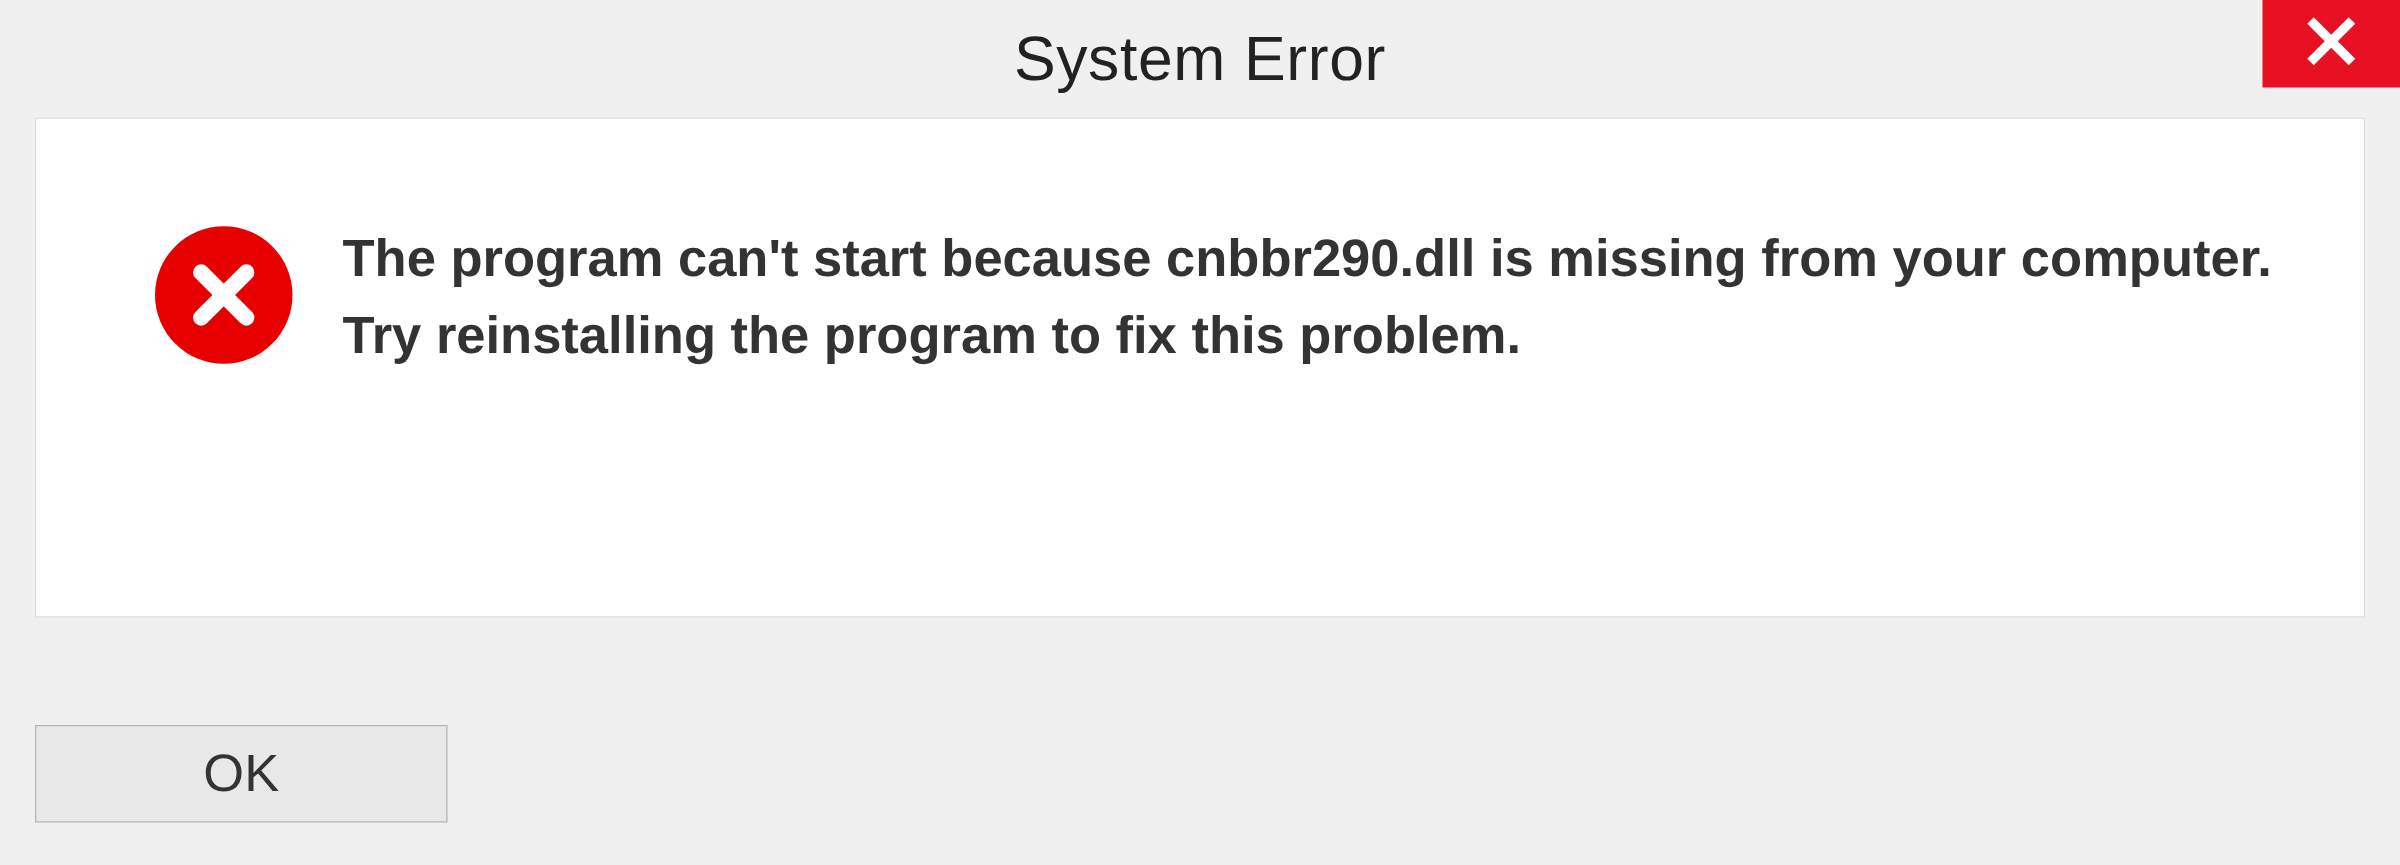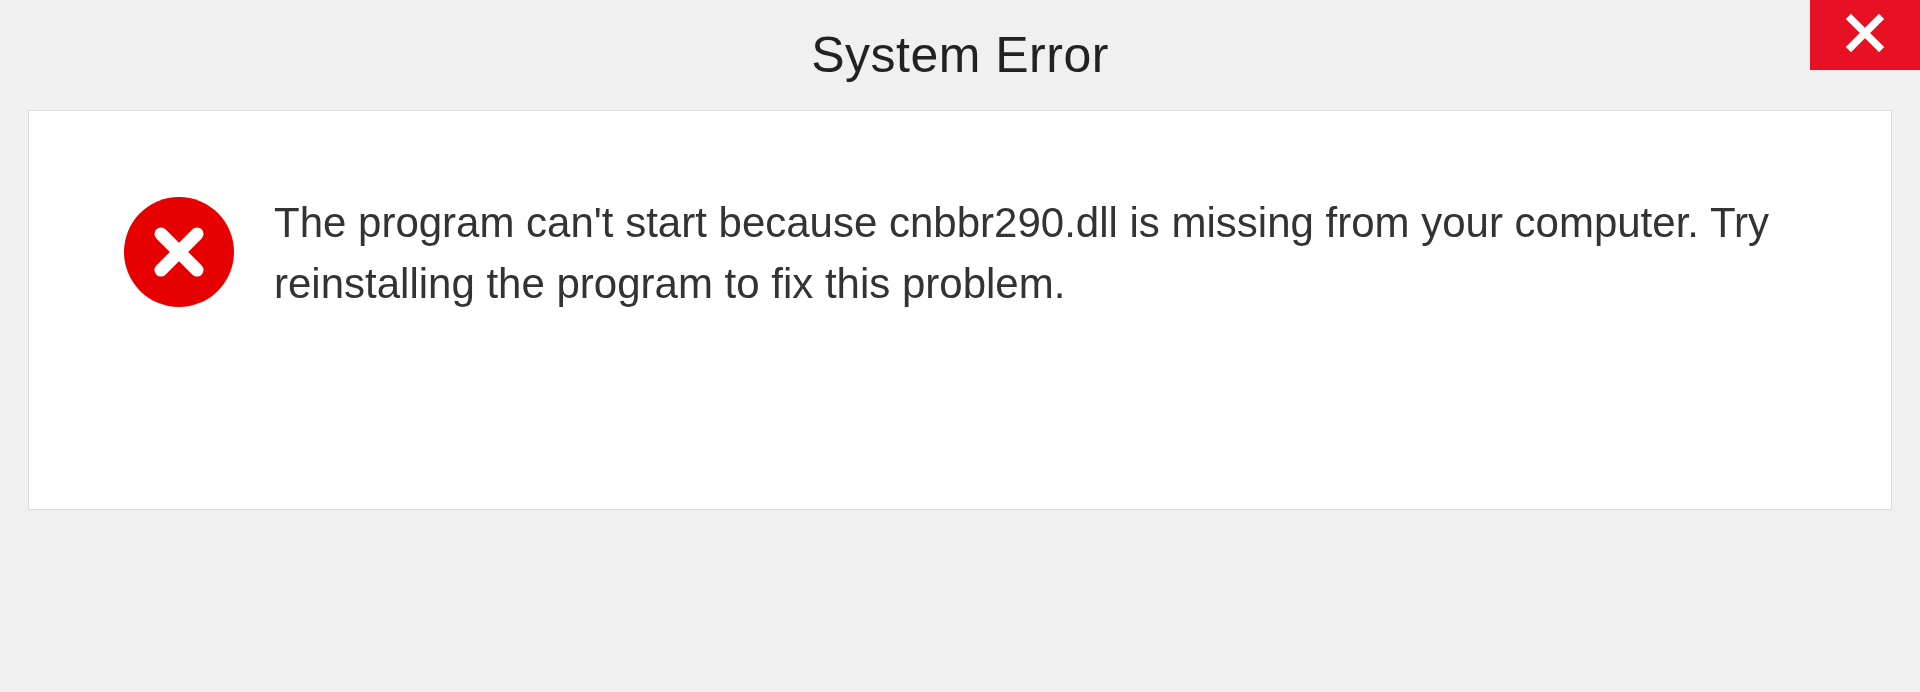--- a/index.html
+++ b/index.html
@@ -11,21 +11,21 @@
     body {
       width: 1920px;
       height: 692px;
       background: #f0f0f0;
       font-family: "Segoe UI", Tahoma, Arial, sans-serif;
       position: relative;
       overflow: hidden;
     }
 
     .titlebar {
-      height: 110px;
+      height: 94px;
       display: flex;
       align-items: center;
       justify-content: center;
       position: relative;
       background: #f0f0f0;
     }
 
     .title {
       font-size: 50px;
       font-weight: 400;
@@ -80,21 +80,21 @@
 
     .error-icon svg {
       width: 62px;
       height: 62px;
     }
 
     .message-text {
       font-size: 42px;
       line-height: 1.45;
       color: #333;
-      font-weight: 400;
+      font-weight: 700;
       padding-top: 2px;
     }
 
     .footer {
       position: absolute;
       bottom: 28px;
       left: 28px;
       right: 28px;
       height: 90px;
       display: flex;
@@ -145,13 +145,16 @@
     <div class="error-icon">
       <svg viewBox="0 0 24 24">
         <path d="M5 5 L19 19 M19 5 L5 19" stroke="#ffffff" stroke-width="5" stroke-linecap="round" fill="none"></path>
       </svg>
     </div>
     <div class="message-text">The program can't start because cnbbr290.dll is missing from your computer. Try reinstalling the program to fix this problem.</div>
   </div>
 </div>
 
 <div class="footer">
+  <div class="ok-btn">
+    <span>OK</span>
+  </div>
 </div>
 
 </body></html>

